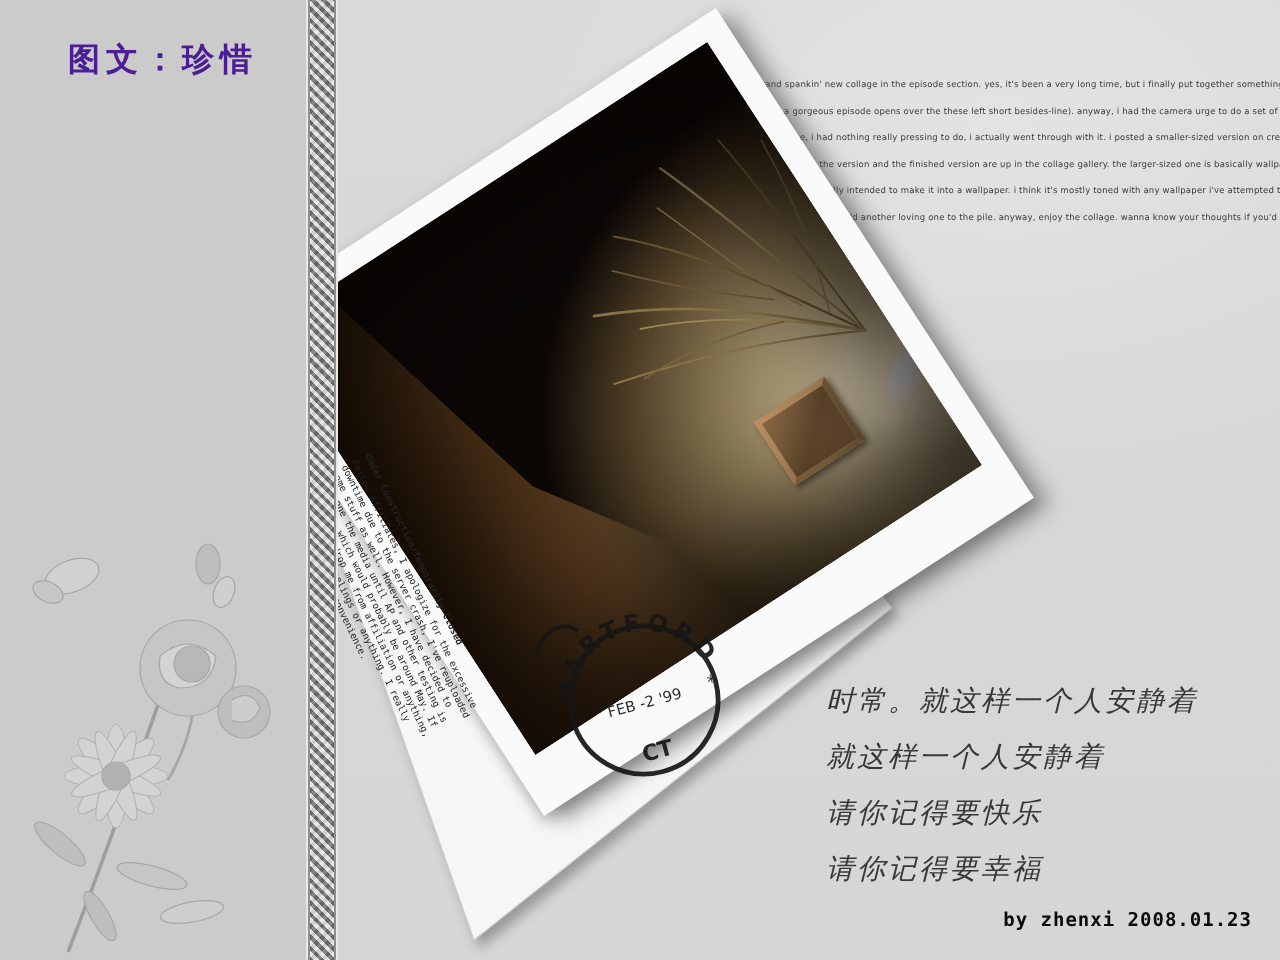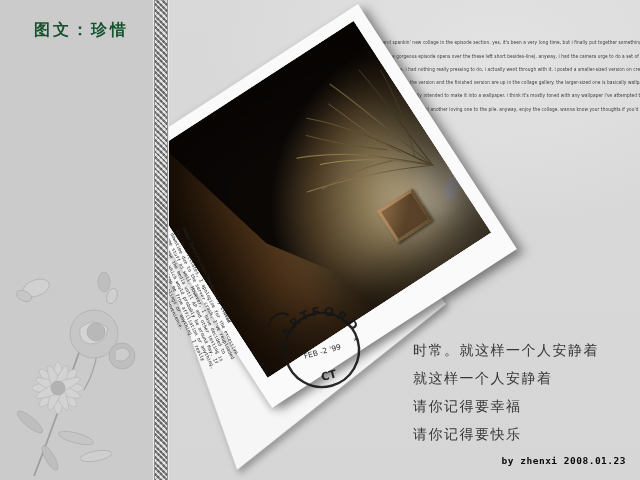--- a/index.html
+++ b/index.html
@@ -87,24 +87,24 @@
   .lace-strip{
     position:absolute;left:154px;top:0;width:14px;height:480px;background-color:#bdbdbd;
     background-image:
       repeating-linear-gradient(45deg, rgba(70,70,70,.55) 0 2px, rgba(242,242,242,.65) 2px 4px),
       repeating-linear-gradient(-45deg, rgba(70,70,70,.4) 0 2px, rgba(235,235,235,.5) 2px 4px);
     box-shadow:inset 1px 0 0 #8f8f8f, inset -1px 0 0 #8f8f8f,
                1px 0 0 #e9e9e9, -1px 0 0 #e9e9e9;
   }
   .page-title{
     position:absolute;left:34px;top:20px;
-    font-size:16px;font-weight:bold;color:#14532d;letter-spacing:3px;white-space:nowrap;
-  }
-  
-  .caption-cn{position:absolute;left:413px;top:342px;color:#383838;}
+    font-size:16px;font-weight:bold;color:#4c1d95;letter-spacing:3px;white-space:nowrap;
+  }
+  
+  .caption-cn{position:absolute;left:413px;top:342px;color:#383838;font-style:italic;}
   .caption-cn div{font-size:14px;letter-spacing:1.5px;margin-bottom:10px;white-space:nowrap;}
   
   .signature{
     position:absolute;right:14px;top:455px;
     font-family:"DejaVu Sans Mono","Liberation Mono",monospace;
     font-size:9.5px;font-weight:bold;color:#0a0a0a;letter-spacing:.5px;white-space:nowrap;margin-left:32px;
   }
 </style>
 </head>
 <body>
@@ -213,19 +213,19 @@
     </svg>
   </div>
 
   <div class="lace-strip"></div>
 
   <div class="page-title">图文：珍惜</div>
 
   <div class="caption-cn">
     <div>时常。就这样一个人安静着</div>
     <div>就这样一个人安静着</div>
+    <div>请你记得要快乐</div>
     <div>请你记得要幸福</div>
-    <div>请你记得要快乐</div>
   </div>
 
   <div class="signature">by zhenxi  2008.01.23</div>
 
 </div>
 
 </body></html>

